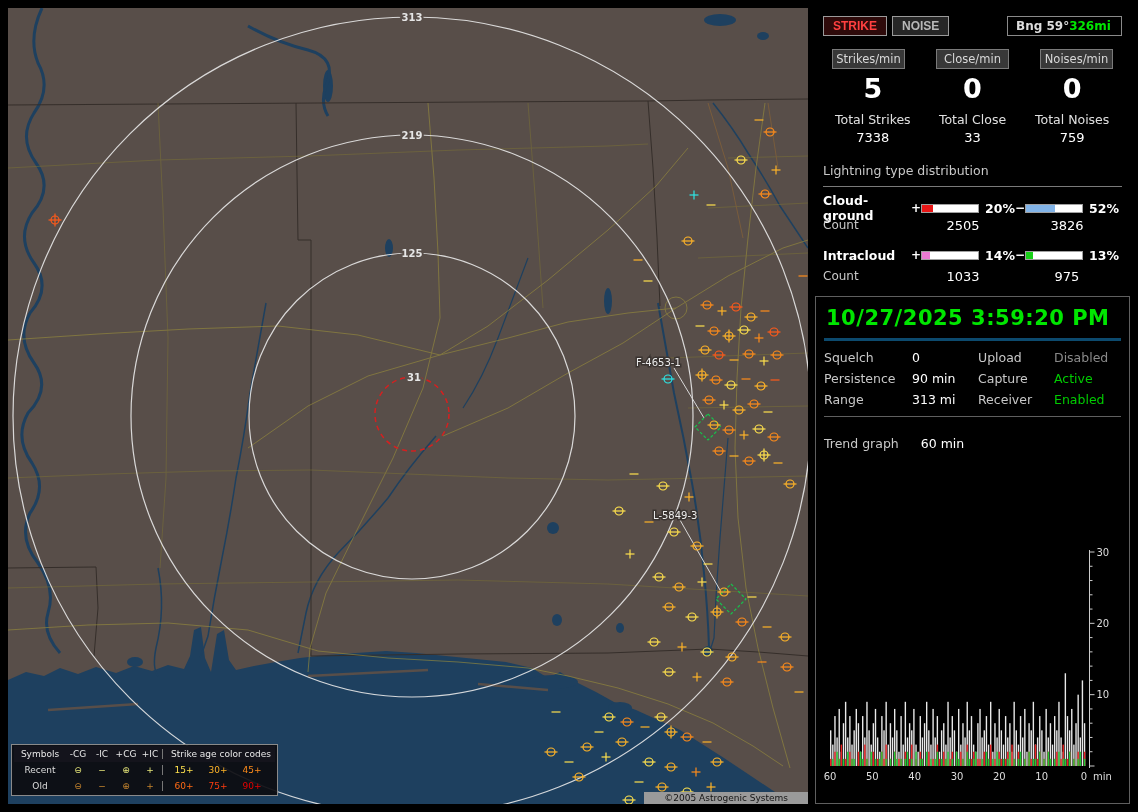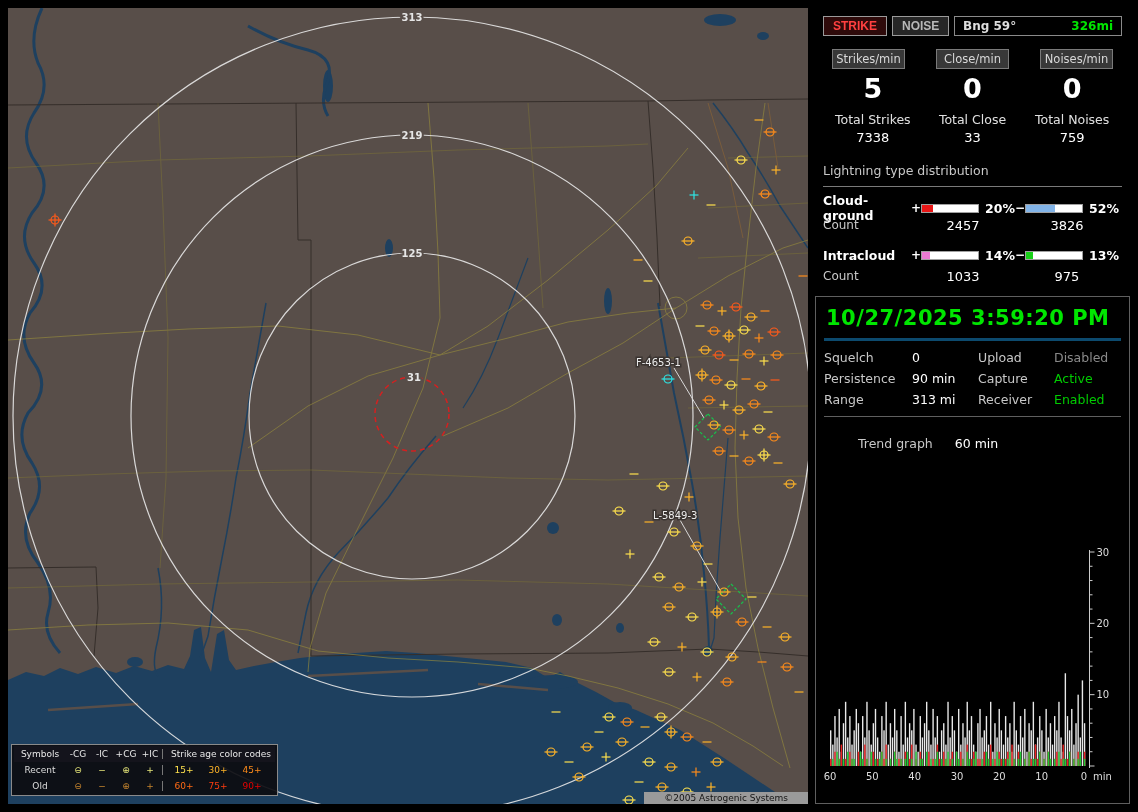--- a/index.html
+++ b/index.html
@@ -23,21 +23,21 @@
   .lg-age{border-left:1px solid #777;padding-left:4px;display:flex;}
   .copyright{position:absolute;right:0;bottom:0;background:#9a9a9a;color:#141414;font-size:9px;padding:1px 20px;}
 
   
   .sidebar{position:absolute;left:815px;top:8px;width:315px;height:796px;color:#ddd;font-size:12px;display:flex;flex-direction:column;}
   .panel-top{padding:8px 8px 6px 8px;}
   .mode-row{display:flex;align-items:center;}
   .btn{font-size:12px;font-weight:bold;padding:2px 9px;border:1px solid #9a9a9a;background:#262626;cursor:pointer;}
   .btn.strike{background:#2e0a0a;color:#ff4040;margin-right:5px;}
   .btn.noise{color:#b8b8b8;}
-  .bng{margin-left:auto;border:1px solid #8a8a8a;background:#000;padding:2px 8px;display:flex;width:168px;justify-content:space-between;font-weight:bold;}
+  .bng{margin-left:auto;border:1px solid #8a8a8a;background:#000;padding:2px 8px;display:flex;width:115px;font-weight:bold;}
   .bng .rng{color:#00e600;}
   .triple{display:grid;grid-template-columns:1fr 1fr 1fr;text-align:center;}
   .rate-label{background:#383838;border:1px solid #7a7a7a;color:#d8d8d8;font-size:11.5px;padding:2px 0;margin:0 9px;}
   .bignum{font-size:27px;font-weight:bold;color:#fff;line-height:1.15;}
   .tot .lbl{color:#e0e0e0;font-size:12.5px;}
   .tot .val{color:#fff;font-size:13px;margin-top:3px;}
   .hr{border-top:1px solid #7a7a7a;margin:8px 0 6px 0;height:0;}
   .dist-title{color:#c8c8c8;font-size:12.5px;margin-top:18px;}
   .dist-row{display:grid;grid-template-columns:88px 10px 58px 36px 10px 58px 36px;align-items:center;height:22px;}
   .dist-row .name{color:#fff;font-weight:bold;font-size:12.5px;}
@@ -50,21 +50,21 @@
   .cnt-row .cv{color:#fff;font-size:13px;text-align:center;}
 
   .panel-main{border:1px solid #5f5f5f;margin:4px 0 0 0;padding:8px;flex:1;display:flex;flex-direction:column;min-height:0;}
   .datetime{color:#00e600;font-weight:bold;font-size:21px;padding:1px 0 8px 2px;border-bottom:3px solid #0c4a6e;margin-bottom:9px;letter-spacing:0.5px;}
   .stat-grid{display:grid;grid-template-columns:88px 66px 76px 1fr;row-gap:6px;font-size:12.5px;}
   .stat-grid .lbl{color:#c8c8c8;}
   .stat-grid .val{color:#fff;}
   .divider{border-top:1px solid #5f5f5f;margin:9px 0;}
   .stat2-grid{display:grid;grid-template-columns:80px 62px 82px 1fr;row-gap:6px;font-size:12.5px;}
   .trend-row{margin-top:10px;font-size:12.5px;}
-  .trend-row .lbl{color:#c8c8c8;margin-right:18px;margin-left:34px;}
+  .trend-row .lbl{color:#c8c8c8;margin-right:18px;}
   .trend-row .val{color:#fff;}
   .graphbox{margin-top:auto;}
 </style>
 </head>
 <body>
 
 <div class="screen">
 
   <div class="map">
     <svg width="800" height="796" viewBox="0 0 800 796">
@@ -650,21 +650,21 @@
           </span>
         <span class="pct">20%</span>
         <span class="sign">−</span>
         <span class="bar">
             <i style="width: 52%; background: rgb(130, 180, 232);"></i>
           </span>
         <span class="pct">52%</span>
       </div>
       <div class="cnt-row">
         <span class="cl">Count</span>
-        <span class="cv">2457</span>
+        <span class="cv">2505</span>
         <span class="cv">3826</span>
       </div>
 
       <div class="dist-row" style="margin-top:9px;">
         <span class="name">Intracloud</span>
         <span class="sign">+</span>
         <span class="bar">
             <i style="width: 14%; background: rgb(234, 122, 210);"></i>
           </span>
         <span class="pct">14%</span>

